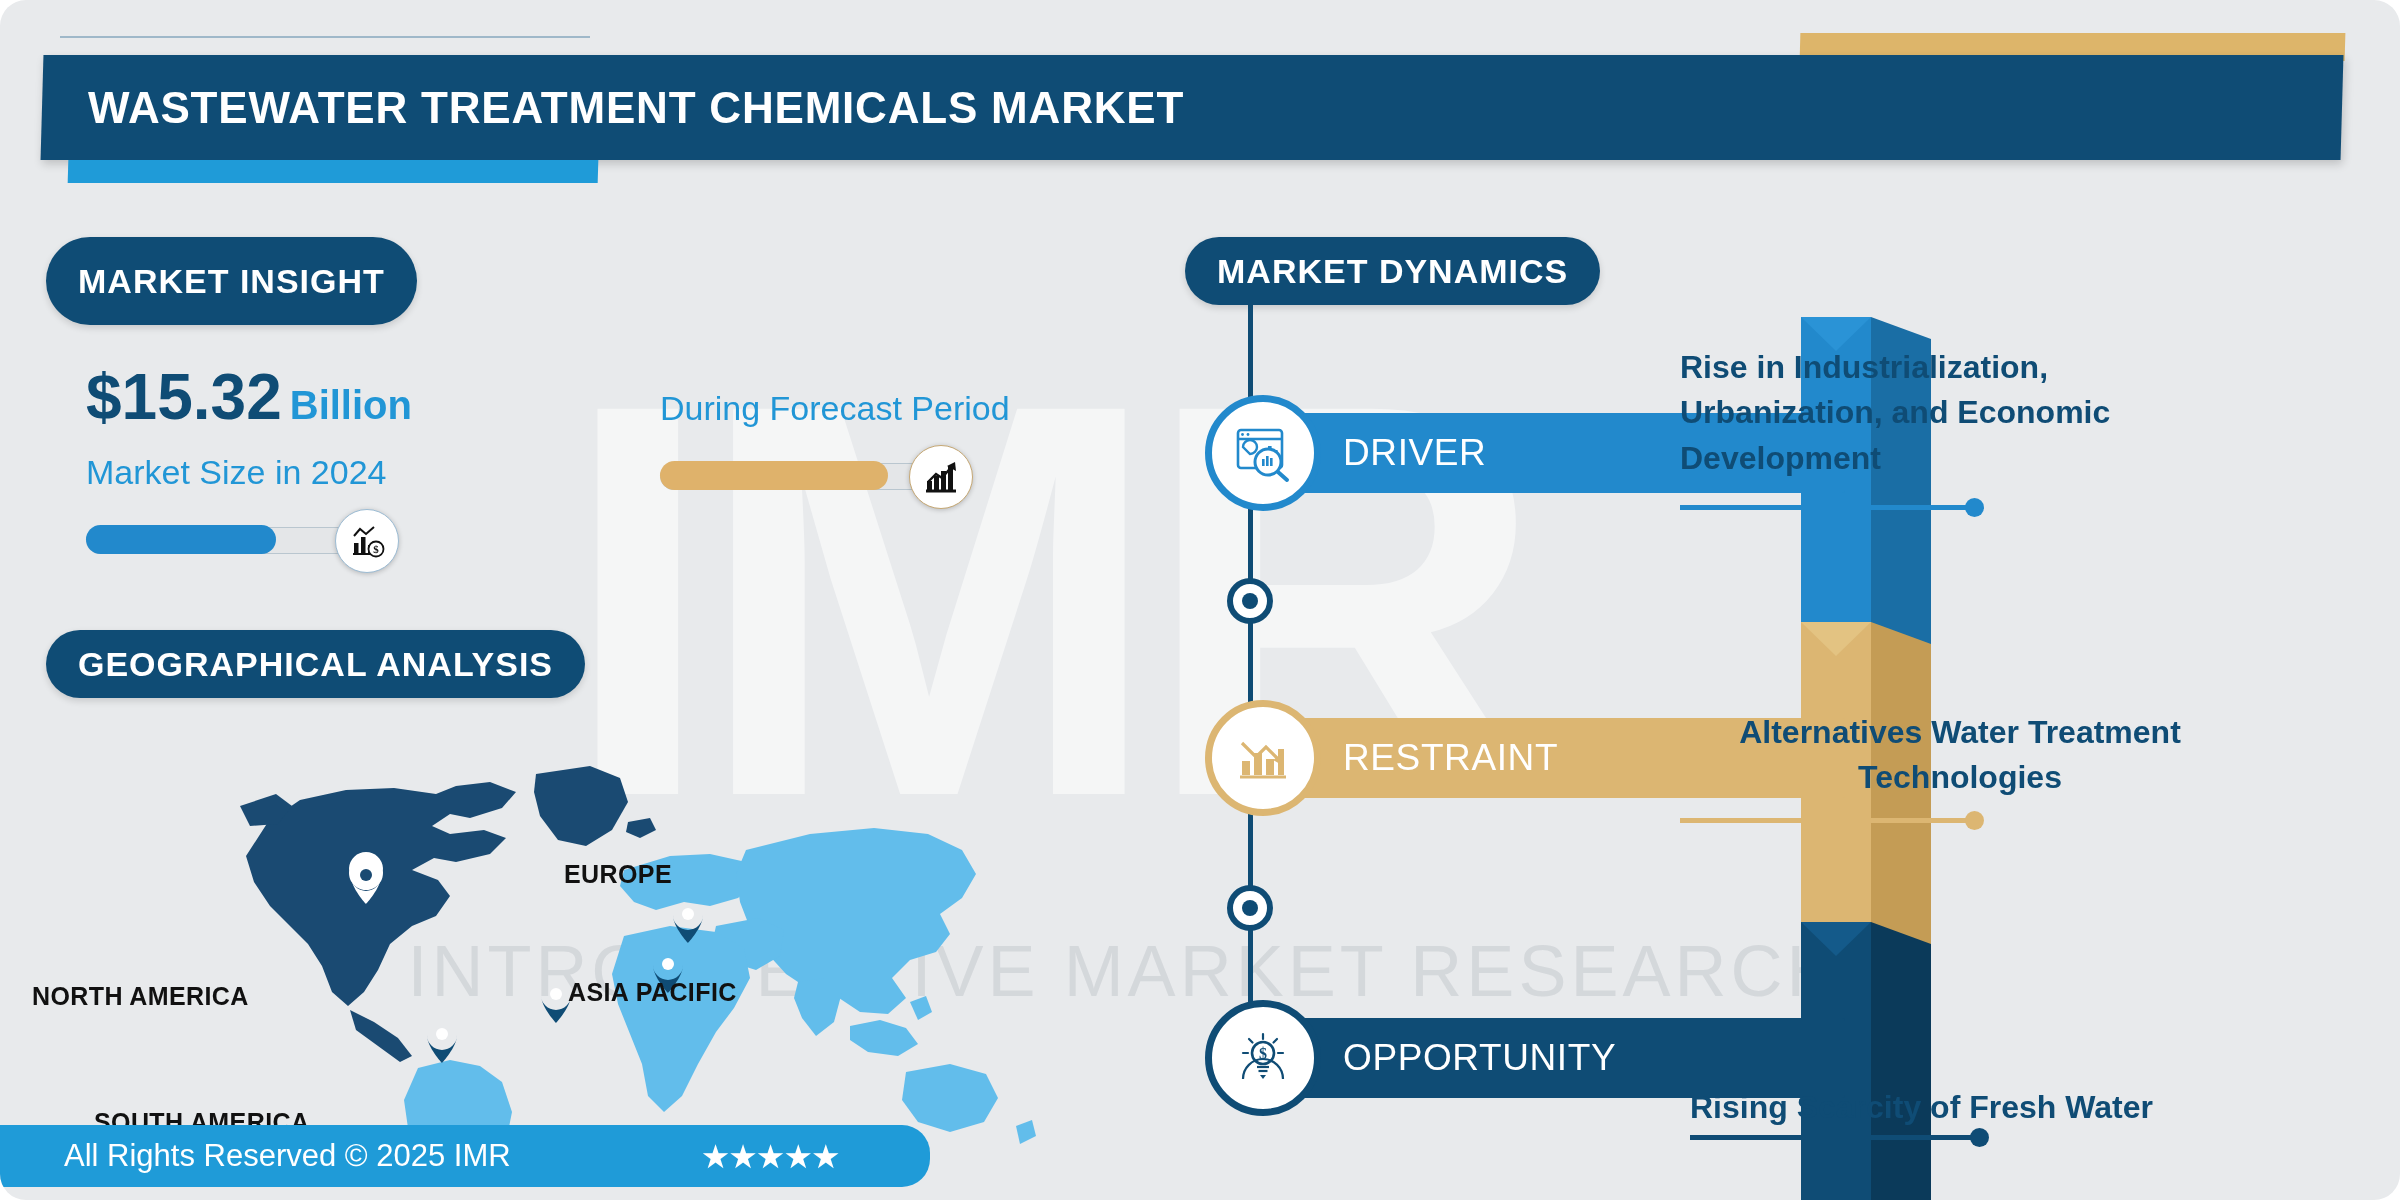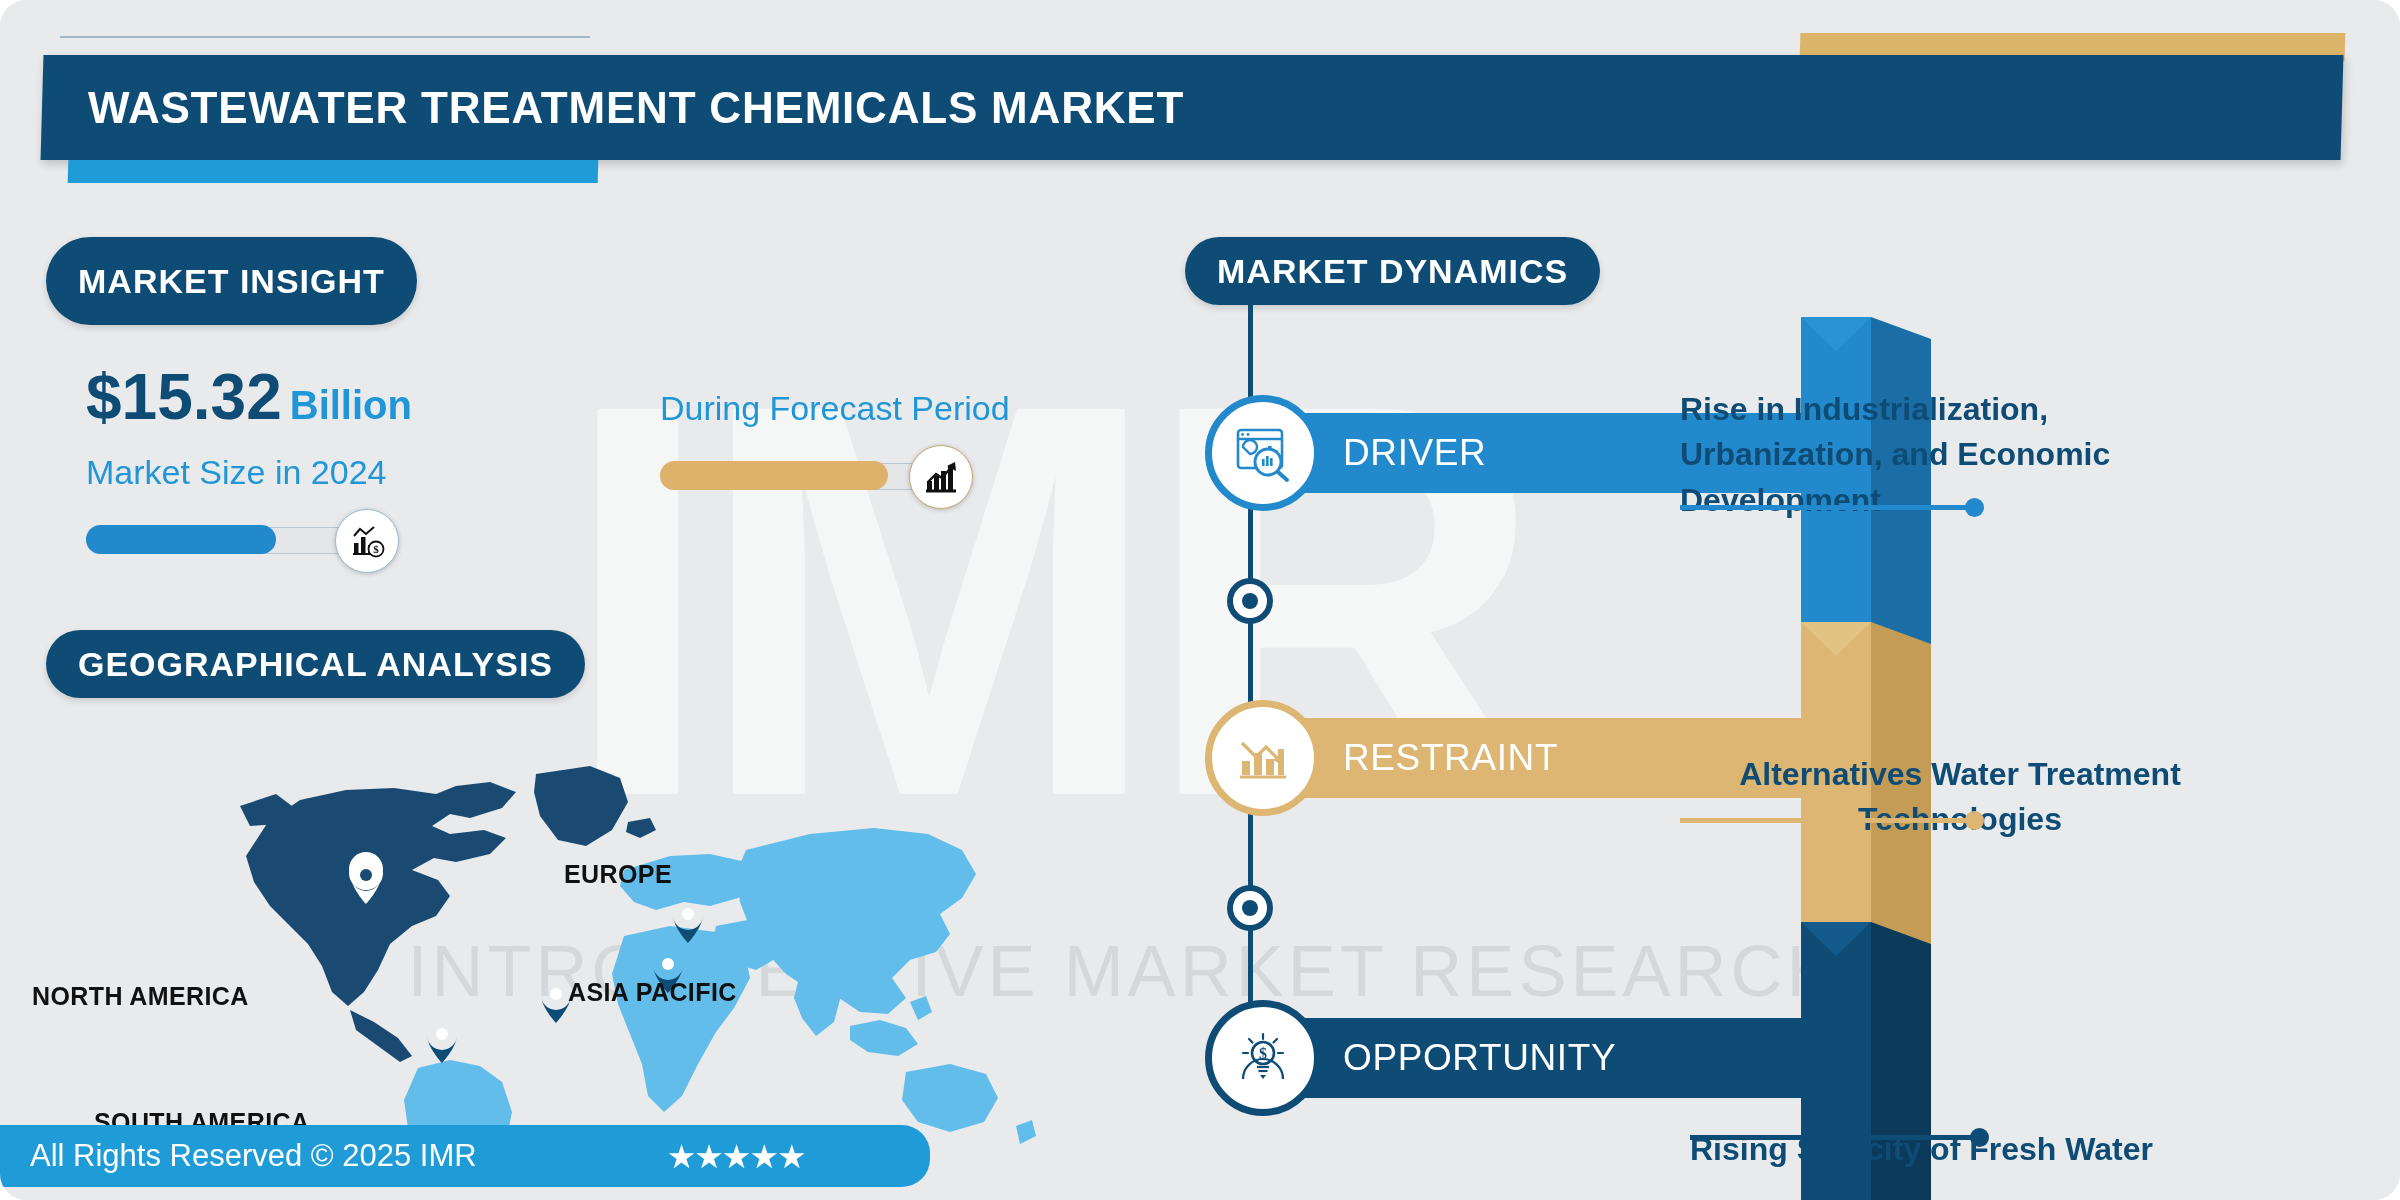--- a/index.html
+++ b/index.html
@@ -159,21 +159,21 @@
   
   #footer {
     position: absolute; left: 0; bottom: 13px;
     width: 930px; height: 62px;
     background: #1f9bd8;
     border-top-right-radius: 28px;
     border-bottom-right-radius: 28px;
     display: flex; align-items: center;
   }
   #footer-text {
-    margin-left: 30px; color: #ffffff;
+    margin-left: 64px; color: #ffffff;
     font-size: 31px; font-weight: 500; white-space: nowrap;
   }
   #footer-stars {
     margin-left: 190px; color: #ffffff;
     font-size: 33px; letter-spacing: -2px;
   }
 
   
   #dyn-spine {
     position: absolute; left: 1248px; top: 300px;
@@ -227,21 +227,21 @@
     font-size: 37px; font-weight: 500;
     color: #ffffff; letter-spacing: 0.6px; white-space: nowrap;
   }
 
   
   .ribbon { position: absolute; left: 0; top: 0; }
 
   .dyn-text {
     position: absolute;
     font-size: 32px; font-weight: 700; color: #0f4c75;
-    line-height: 1.42; width: 560px; margin-top: 42px;
+    line-height: 1.42; width: 560px;
   }
   #text-driver      { left: 1680px; top: 345px; }
   #text-restraint   { left: 1680px; top: 710px; text-align: center; }
   #text-opportunity { left: 1690px; top: 1085px; }
 
   .lead-line { position: absolute; height: 5px; }
   .lead-line::after {
     content: ""; position: absolute;
     right: -9px; top: -7px;
     width: 19px; height: 19px; border-radius: 50%;

